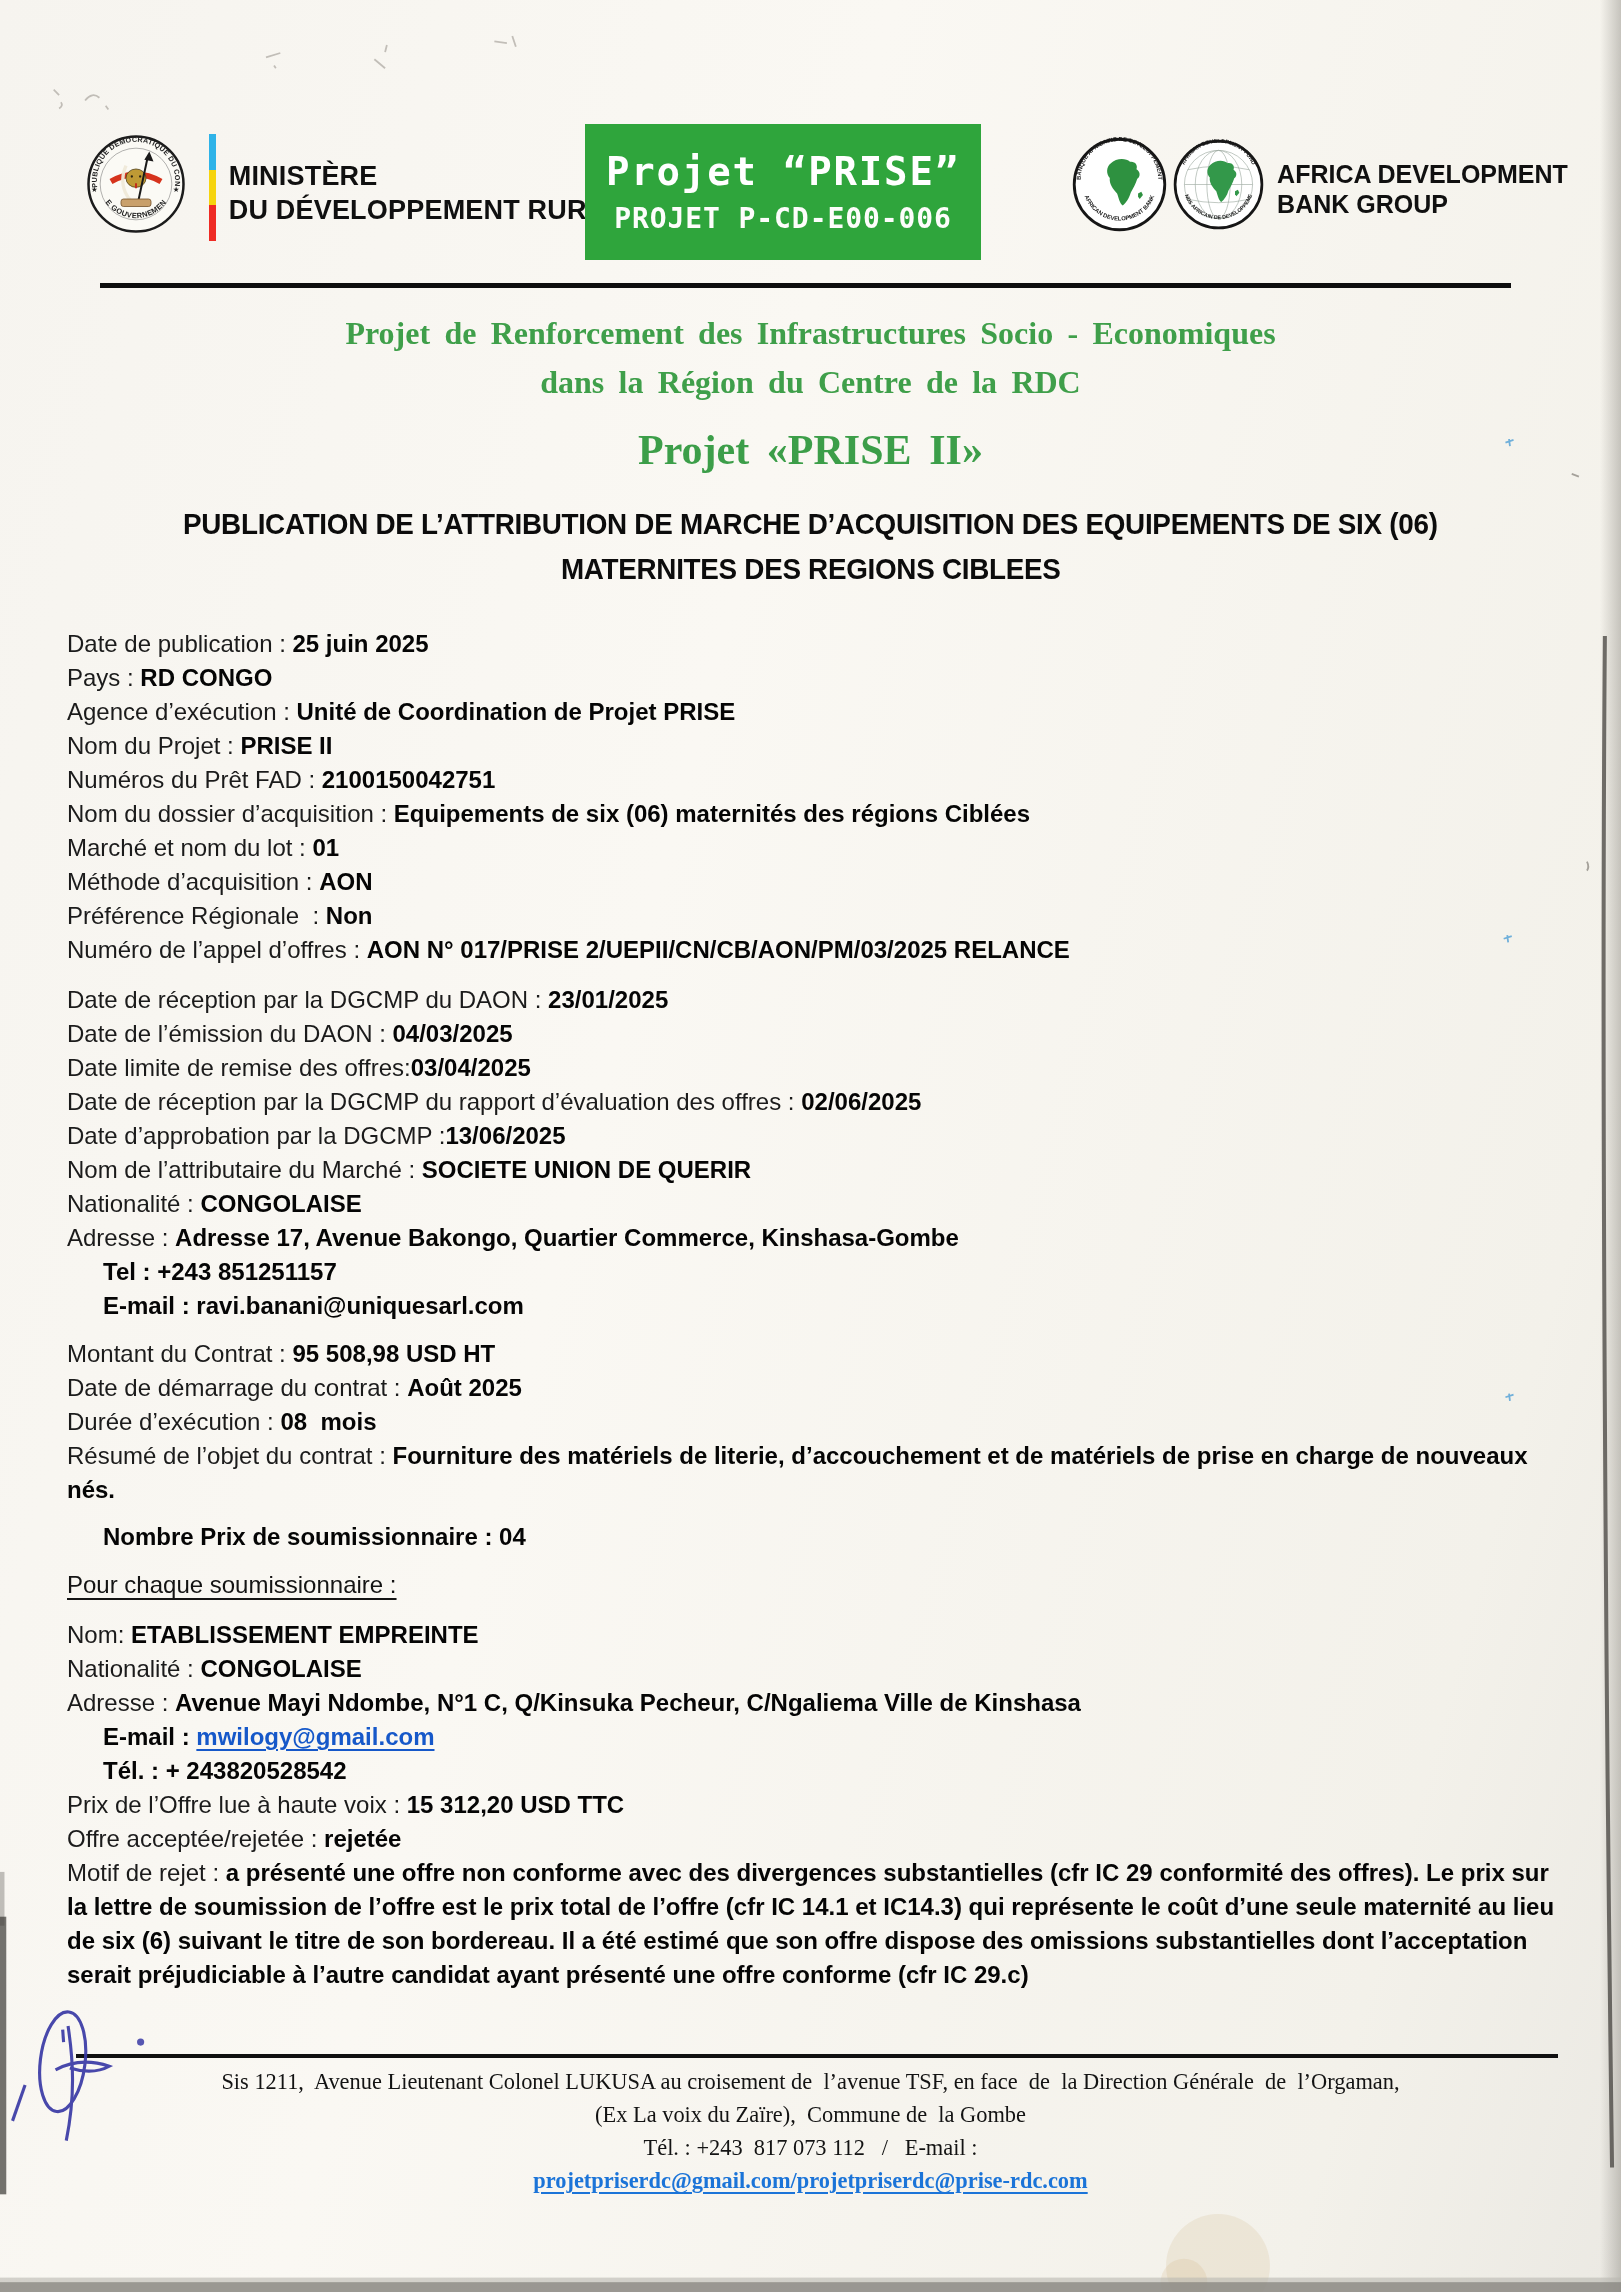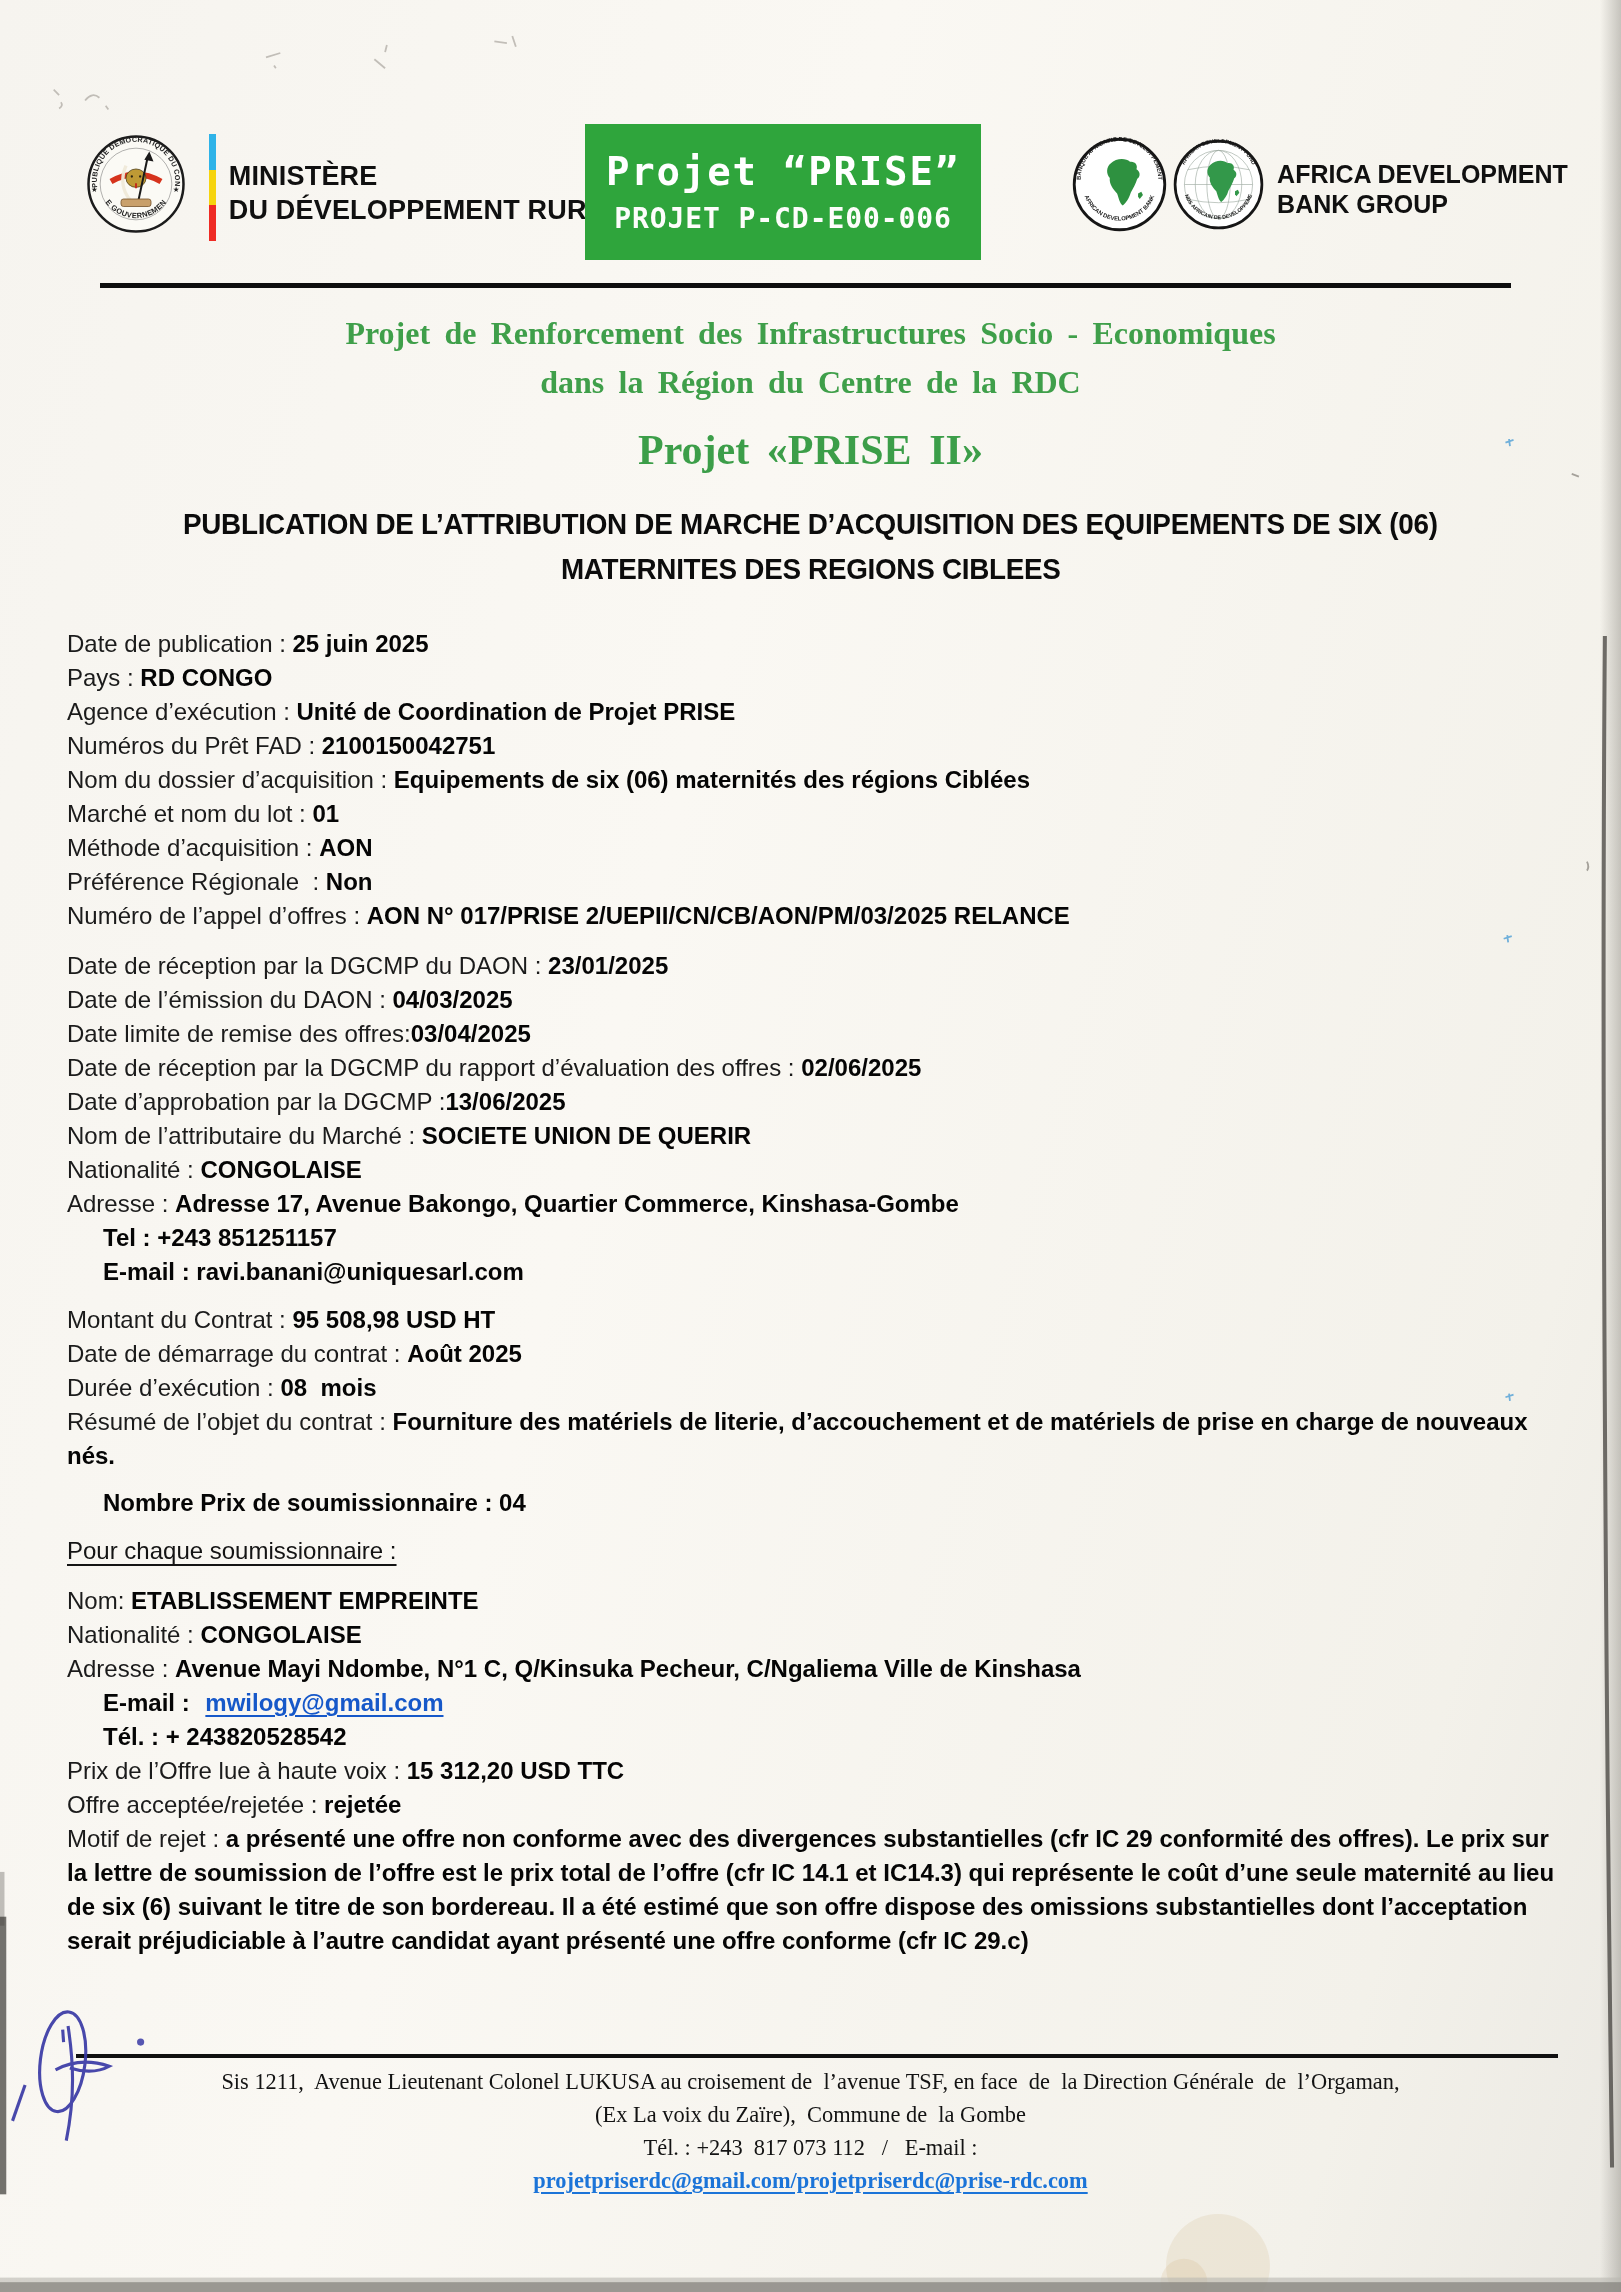--- a/index.html
+++ b/index.html
@@ -37,21 +37,21 @@
 
   
   .body{position:absolute;left:67px;right:57px;top:627px;z-index:2;font-size:24px;line-height:34px;}
   .row{white-space:pre-wrap;}
   .lbl{font-weight:400;color:#1b1b1b;}
   .val{font-weight:700;color:#050505;}
   .boldlbl .lbl{font-weight:700;color:#050505;margin-left:36px;}
   .blk2{margin-top:16px;} .blk3{margin-top:14.3px;}
   .total-row{margin-top:12.5px;} .per-bidder{margin-top:14.3px;} .bidder-blk{margin-top:16px;}
   .u{text-decoration:underline;text-decoration-thickness:1.8px;text-underline-offset:4.5px;}
-  a.maillink{color:#1658c9;font-weight:700;text-decoration:underline;text-decoration-thickness:1.8px;text-underline-offset:3.6px;margin-left:9px;}
+  a.maillink{color:#1658c9;font-weight:700;text-decoration:underline;text-decoration-thickness:1.8px;text-underline-offset:3.6px;}
 
   
   .footer{position:absolute;left:0;top:2054px;width:100%;z-index:2;font-family:"Liberation Serif",serif;font-size:22.4px;line-height:33px;color:#131313;text-align:center;}
   .f-rule{margin-left:76px;width:1482px;height:3.6px;background:#101010;}
   .f-lines{margin-top:7.2px;}
   .f-line{white-space:pre-wrap;}
   a.f-mail{color:#1b74d8;font-weight:700;text-decoration:underline;text-decoration-thickness:1.8px;text-underline-offset:3.6px;}
 
   .artifacts{position:absolute;left:0;top:0;z-index:6;pointer-events:none;}
   svg text{font-family:"Liberation Sans",sans-serif;}
@@ -143,20 +143,21 @@
   <div class="ctr t-prise">Projet «PRISE II»</div>
   <div class="ctr t-pub t-pub1"><span class="cond">PUBLICATION DE L’ATTRIBUTION DE MARCHE D’ACQUISITION DES EQUIPEMENTS DE SIX (06)</span></div>
   <div class="ctr t-pub t-pub2"><span class="cond">MATERNITES DES REGIONS CIBLEES</span></div>
 
   <div class="body">
 
     <div class="blk1">
       <div class="row"><span class="lbl">Date de publication : </span><span class="val">25 juin 2025</span></div>
       <div class="row"><span class="lbl">Pays : </span><span class="val">RD CONGO</span></div>
       <div class="row"><span class="lbl">Agence d’exécution : </span><span class="val">Unité de Coordination de Projet PRISE</span></div>
+      <div class="row"><span class="lbl">Nom du Projet : </span><span class="val">PRISE II</span></div>
       <div class="row"><span class="lbl">Numéros du Prêt FAD : </span><span class="val">2100150042751</span></div>
       <div class="row"><span class="lbl">Nom du dossier d’acquisition : </span><span class="val">Equipements de six (06) maternités des régions Ciblées</span></div>
       <div class="row"><span class="lbl">Marché et nom du lot : </span><span class="val">01</span></div>
       <div class="row"><span class="lbl">Méthode d’acquisition : </span><span class="val">AON</span></div>
       <div class="row"><span class="lbl">Préférence Régionale  : </span><span class="val">Non</span></div>
       <div class="row"><span class="lbl">Numéro de l’appel d’offres : </span><span class="val">AON N° 017/PRISE 2/UEPII/CN/CB/AON/PM/03/2025 RELANCE</span></div>
     </div>
 
     <div class="blk2">
       <div class="row"><span class="lbl">Date de réception par la DGCMP du DAON : </span><span class="val">23/01/2025</span></div>

